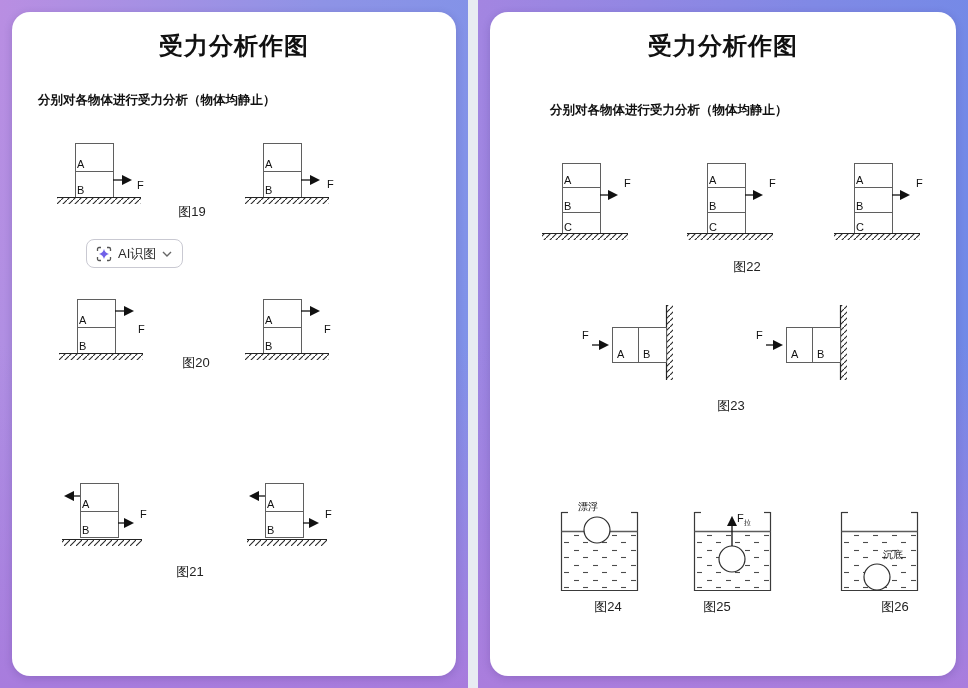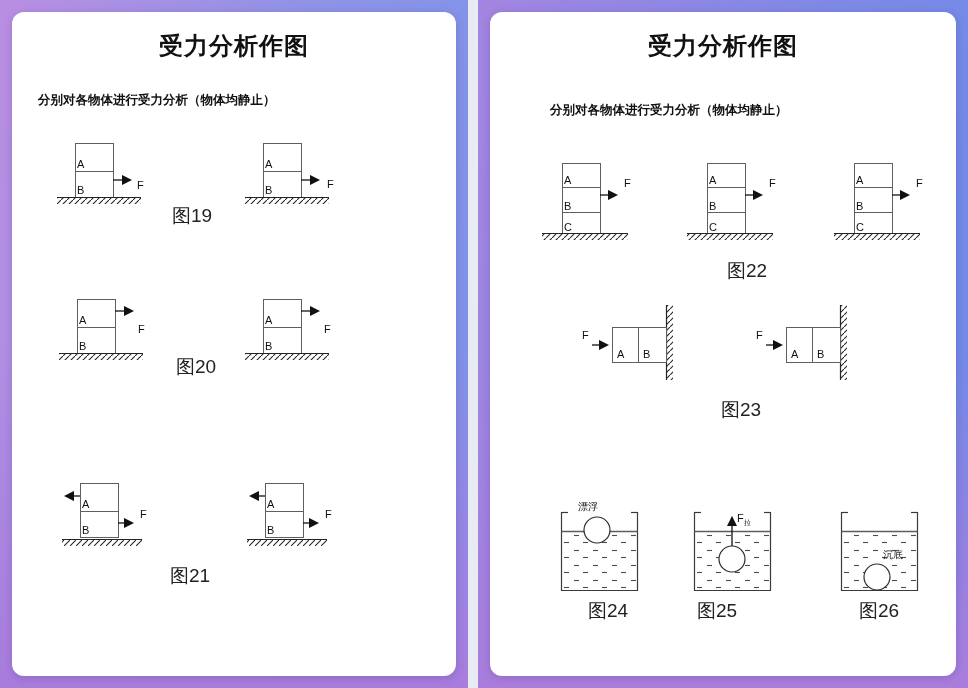--- a/index.html
+++ b/index.html
@@ -14,37 +14,37 @@
       linear-gradient(100deg, #b98ee2 0%, #8e93e6 55%, #7b92e9 100%);
   }
   .unit-right {
     left:478px; width:490px;
     background:
       linear-gradient(to top, #aa7ddd 0%, rgba(170,125,221,0) 50%),
       linear-gradient(100deg, #a385e1 0%, #8089e5 55%, #6d8ae8 100%);
   }
   .page {
     position:absolute; left:12px; top:12px; right:12px; bottom:12px;
-    background:#ffffff; border-radius:12px;
+    background:#ffffff; border-radius:18px;
     box-shadow:0 2px 8px rgba(40,20,90,0.18);
     padding-left:15px;
   }
   .title {
     position:absolute; left:0; top:18px; width:100%;
     text-align:center; font-size:24px; font-weight:700; color:#111;
     letter-spacing:1px;
   }
   .subtitle {
     position:absolute; font-size:12.5px; font-weight:700; color:#111;
   }
   .page-l .subtitle { left:26px; top:80px; }
   .page-r .subtitle { left:60px; top:90px; }
   .caption {
     position:absolute; width:70px; text-align:center;
-    font-size:19px; color:#222;
+    font-size:13px; color:#222;
   }
   .diag { position:absolute; overflow:visible; }
   .blk  { fill:#ffffff; stroke:#5f5f5f; stroke-width:1; }
   .ln   { stroke:#242424; stroke-width:1.2; fill:none; }
   .arr  { stroke:#111111; stroke-width:1.3; fill:none; }
   .water{ stroke:#5c5c5c; stroke-width:1.7; fill:none; }
   .vessel{ fill:none; stroke:#3a3a3a; stroke-width:1.2; }
   .ball { fill:#ffffff; stroke:#2e2e2e; stroke-width:1.2; }
   .lbl  { font-family:"Liberation Sans","DejaVu Sans",sans-serif; font-size:11px; fill:#111; }
   .lbl-sm { font-size:10px; }
@@ -102,20 +102,30 @@
         <text class="lbl" x="22" y="28">A</text>
         <text class="lbl" x="22" y="54">B</text>
         <line class="arr" x1="58" y1="40" x2="75" y2="40" marker-end="url(#ah)"></line>
         <text class="lbl" x="84" y="48">F</text>
         <line class="ln" x1="2" y1="57.5" x2="86" y2="57.5"></line>
         <rect x="2" y="58" width="84" height="6" fill="url(#hatch)"></rect>
       </svg>
 
       <div class="caption" style="left:145px;top:191px">图19</div>
 
+      <button class="ai-btn">
+        <svg width="16" height="16" viewBox="0 0 16 16">
+          <path d="M1.5,5 V3 A1.5,1.5 0 0 1 3,1.5 H5 M11,1.5 h2 A1.5,1.5 0 0 1 14.5,3 v2 M14.5,11 v2 A1.5,1.5 0 0 1 13,14.5 h-2 M5,14.5 H3 A1.5,1.5 0 0 1 1.5,13 v-2" fill="none" stroke="#555" stroke-width="1.3"></path>
+          <path d="M8,3 Q8.9,7.1 13,8 Q8.9,8.9 8,13 Q7.1,8.9 3,8 Q7.1,7.1 8,3 Z" fill="#6f5fe8"></path>
+        </svg>
+        <span>AI识图</span>
+        <svg width="10" height="6" viewBox="0 0 10 6">
+          <polyline points="1,1 5,5 9,1" fill="none" stroke="#666" stroke-width="1.4"></polyline>
+        </svg>
+      </button>
 
       <svg class="diag" style="left:45px;top:284px" width="100" height="70">
         <rect class="blk" x="20.5" y="3.5" width="38" height="28"></rect>
         <rect class="blk" x="20.5" y="31.5" width="38" height="26"></rect>
         <text class="lbl" x="22" y="28">A</text>
         <text class="lbl" x="22" y="54">B</text>
         <line class="arr" x1="58" y1="15" x2="75" y2="15" marker-end="url(#ah)"></line>
         <text class="lbl" x="81" y="37">F</text>
         <line class="ln" x1="2" y1="57.5" x2="86" y2="57.5"></line>
         <rect x="2" y="58" width="84" height="6" fill="url(#hatch)"></rect>
@@ -225,21 +235,21 @@
         <rect x="93" y="8" width="6" height="75" fill="url(#hatch)"></rect>
         <line class="ln" x1="92.5" y1="8" x2="92.5" y2="83"></line>
         <rect class="blk" x="38.5" y="30.5" width="26" height="35"></rect>
         <rect class="blk" x="64.5" y="30.5" width="28" height="35"></rect>
         <text class="lbl" x="43" y="61">A</text>
         <text class="lbl" x="69" y="61">B</text>
         <line class="arr" x1="18" y1="48" x2="33" y2="48" marker-end="url(#ah)"></line>
         <text class="lbl" x="8" y="42">F</text>
       </svg>
 
-      <div class="caption" style="left:216px;top:385px">图23</div>
+      <div class="caption" style="left:206px;top:385px">图23</div>
 
       <svg class="diag" style="left:63px;top:490px" width="92" height="94">
         <path class="vessel" d="M8.5,10 V88.5 H84.5 V10"></path>
         <line class="vessel" x1="8.5" y1="10.5" x2="15" y2="10.5"></line>
         <line class="vessel" x1="84.5" y1="10.5" x2="78" y2="10.5"></line>
         <rect x="9" y="30" width="75" height="57" fill="url(#dashes)"></rect>
         <line class="water" x1="8.5" y1="29.5" x2="84.5" y2="29.5"></line>
         <circle class="ball" cx="44" cy="28" r="13"></circle>
         <text class="lbl lbl-sm" x="25" y="8">漂浮</text>
       </svg>
@@ -260,18 +270,18 @@
 
       <svg class="diag" style="left:343px;top:490px" width="92" height="94">
         <path class="vessel" d="M8.5,10 V88.5 H84.5 V10"></path>
         <line class="vessel" x1="8.5" y1="10.5" x2="15" y2="10.5"></line>
         <line class="vessel" x1="84.5" y1="10.5" x2="78" y2="10.5"></line>
         <rect x="9" y="30" width="75" height="57" fill="url(#dashes)"></rect>
         <line class="water" x1="8.5" y1="29.5" x2="84.5" y2="29.5"></line>
         <circle class="ball" cx="44" cy="75" r="13"></circle>
         <text class="lbl lbl-sm" x="50" y="56">沉底</text>
       </svg>
-      <div class="caption" style="left:354px;top:586px">图26</div>
+      <div class="caption" style="left:370px;top:586px">图26</div>
 
     </div>
   </div>
 
 </div>
 
 </body></html>

